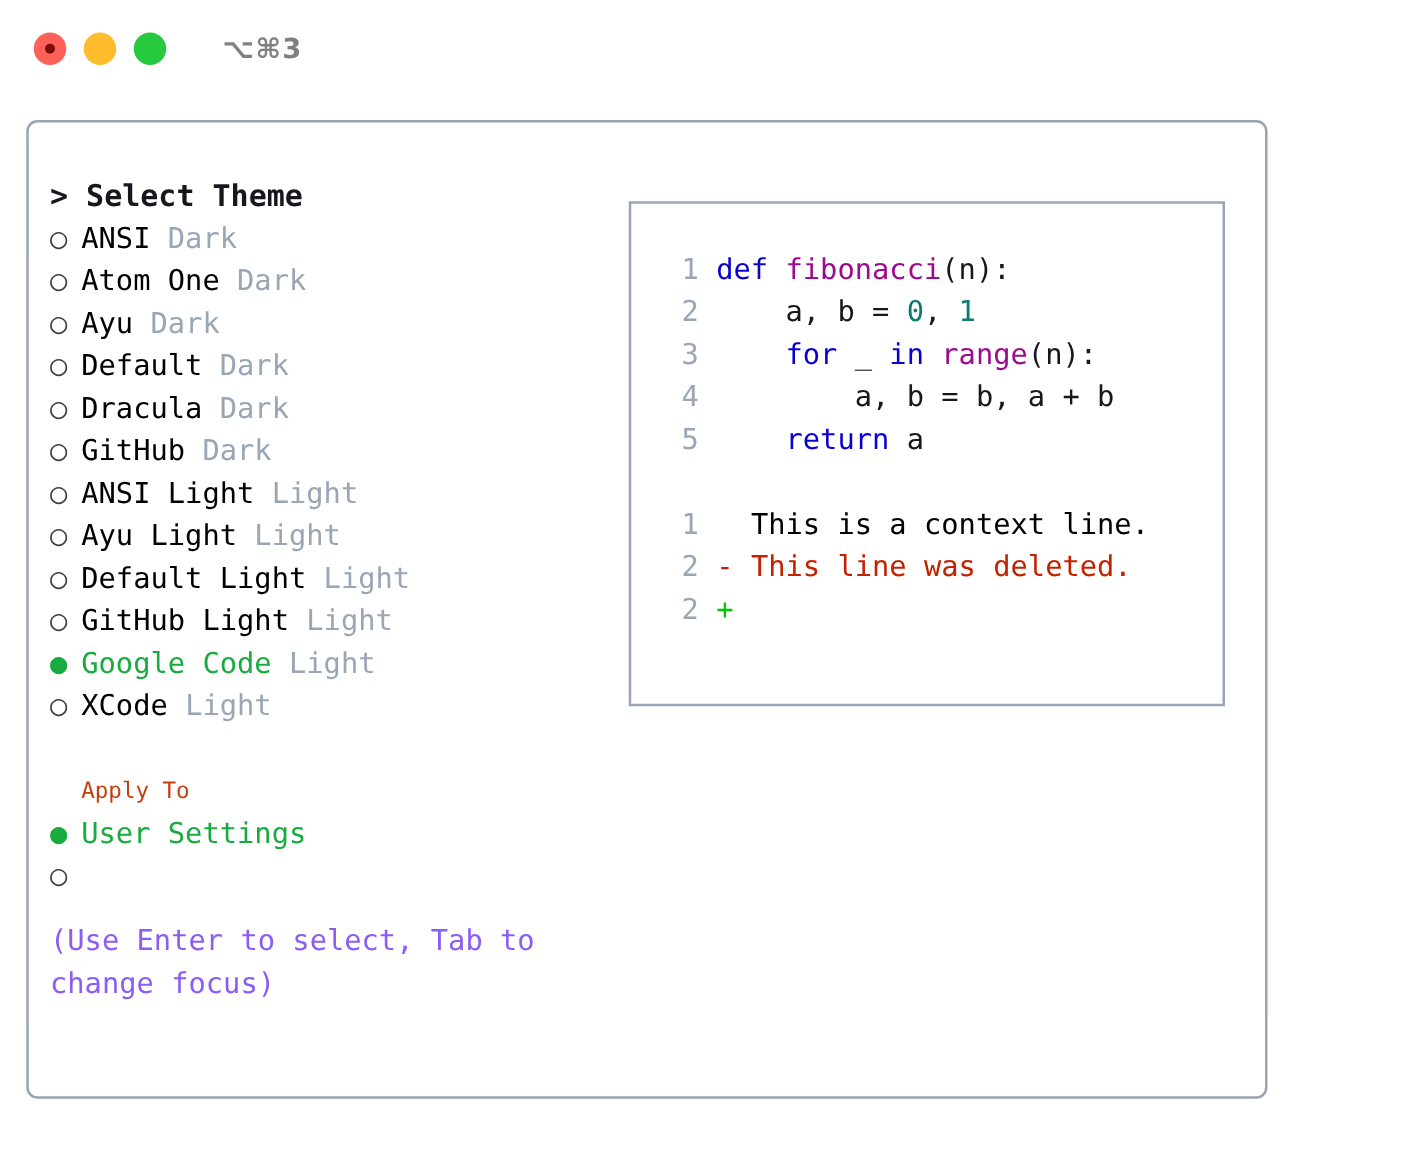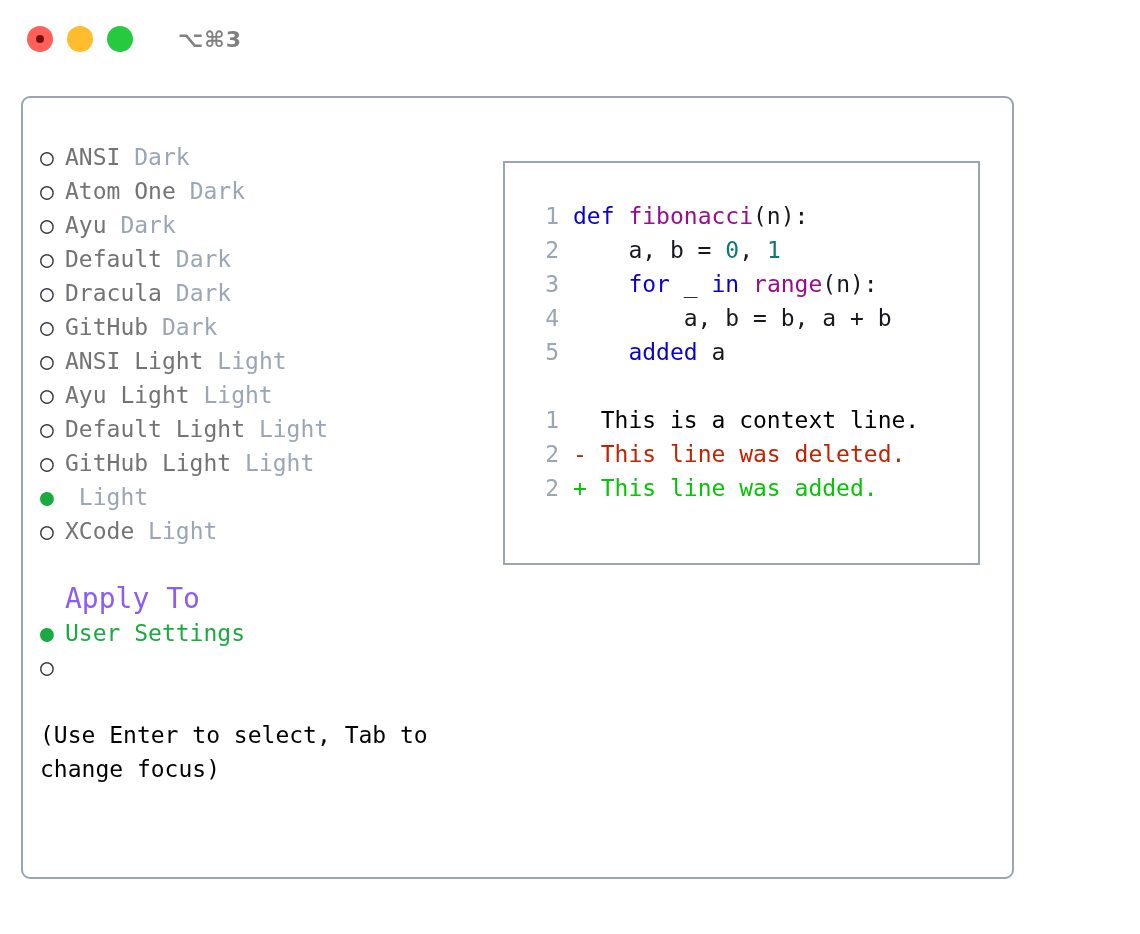--- a/index.html
+++ b/index.html
@@ -71,35 +71,35 @@
     display: flex; align-items: baseline;
     line-height: 34px;
     font-size: 23px;
     white-space: pre;
   }
   .bullet {
     width: 25px; flex: 0 0 25px;
     font-size: 23px; color: #3b3f46;
   }
   .bullet.sel { color: #19ab3f; }
-  .item-name { color: #737373; }
+  .item-name { color: #000000; }
   .item.selected .item-name { color: #19ab3f; }
   .item-variant { color: #9aa5b5; }
   .item.selected .item-variant { color: #9aa5b5; }
 
   .group-gap { height: 34px; }
   .section-title {
-    font-size: 28px; color: #8b5cf6;
+    font-size: 18px; color: #c2410c;
     line-height: 34px; padding-left: 25px; white-space: pre;
   }
 
   .hint {
-    margin-top: 34px;
+    margin-top: 18px;
     font-size: 23px;
-    color: #000000;
+    color: #8b5cf6;
     line-height: 34px;
     width: 400px;
     white-space: pre-wrap;
   }
 
   
   .preview-title {
     font-size: 23px; color: #16181d;
     line-height: 34px; white-space: pre;
   }
@@ -143,33 +143,34 @@
       <span class="dot green"></span>
     </div>
     <div class="shortcut">⌥⌘3</div>
   </div>
 
   <div class="dialog">
     <div class="columns">
 
       <div class="col-left">
 
+        <div class="list-header">&gt; Select Theme</div>
 
         <div id="theme-list">
             <div class="item"><span class="bullet">○</span><span class="item-name">ANSI</span><span> </span><span class="item-variant">Dark</span></div>
             <div class="item"><span class="bullet">○</span><span class="item-name">Atom One</span><span> </span><span class="item-variant">Dark</span></div>
             <div class="item"><span class="bullet">○</span><span class="item-name">Ayu</span><span> </span><span class="item-variant">Dark</span></div>
             <div class="item"><span class="bullet">○</span><span class="item-name">Default</span><span> </span><span class="item-variant">Dark</span></div>
             <div class="item"><span class="bullet">○</span><span class="item-name">Dracula</span><span> </span><span class="item-variant">Dark</span></div>
             <div class="item"><span class="bullet">○</span><span class="item-name">GitHub</span><span> </span><span class="item-variant">Dark</span></div>
             <div class="item"><span class="bullet">○</span><span class="item-name">ANSI Light</span><span> </span><span class="item-variant">Light</span></div>
             <div class="item"><span class="bullet">○</span><span class="item-name">Ayu Light</span><span> </span><span class="item-variant">Light</span></div>
             <div class="item"><span class="bullet">○</span><span class="item-name">Default Light</span><span> </span><span class="item-variant">Light</span></div>
             <div class="item"><span class="bullet">○</span><span class="item-name">GitHub Light</span><span> </span><span class="item-variant">Light</span></div>
-            <div class="item selected"><span class="bullet sel">●</span><span> </span><span class="item-variant">Light</span></div>
+            <div class="item selected"><span class="bullet sel">●</span><span class="item-name">Google Code</span><span> </span><span class="item-variant">Light</span></div>
             <div class="item"><span class="bullet">○</span><span class="item-name">XCode</span><span> </span><span class="item-variant">Light</span></div>
           </div>
 
         <div class="group-gap"></div>
 
         <div class="section-title">Apply To</div>
 
         <div id="apply-list">
             <div class="item selected"><span class="bullet sel">●</span><span class="item-name">User Settings</span></div>
             <div class="item"><span class="bullet">○</span></div>
@@ -179,26 +180,26 @@
       </div>
 
       <div class="col-right">
 
         <div class="preview-box">
           <div id="code-block">
               <div class="code-line"><span class="ln">1</span><span class="tok-kw">def </span><span class="tok-fn">fibonacci</span><span class="tok-pl">(n):</span></div>
               <div class="code-line"><span class="ln">2</span><span class="tok-pl">    a, b = </span><span class="tok-num">0</span><span class="tok-pl">, </span><span class="tok-num">1</span></div>
               <div class="code-line"><span class="ln">3</span><span class="tok-pl">    </span><span class="tok-kw">for</span><span class="tok-pl"> _ </span><span class="tok-kw">in</span><span class="tok-pl"> </span><span class="tok-fn">range</span><span class="tok-pl">(n):</span></div>
               <div class="code-line"><span class="ln">4</span><span class="tok-pl">        a, b = b, a + b</span></div>
-              <div class="code-line"><span class="ln">5</span><span class="tok-pl">    </span><span class="tok-kw">added</span><span class="tok-pl"> a</span></div>
+              <div class="code-line"><span class="ln">5</span><span class="tok-pl">    </span><span class="tok-kw">return</span><span class="tok-pl"> a</span></div>
             </div>
           <div class="blank-line"></div>
           <div id="diff-block">
               <div class="code-line"><span class="ln">1</span><span class="d-ctx">  </span><span class="d-ctx">This is a context line.</span></div>
               <div class="code-line"><span class="ln">2</span><span class="d-del">- </span><span class="d-del">This line was deleted.</span></div>
-              <div class="code-line"><span class="ln">2</span><span class="d-add">+ </span><span class="d-add">This line was added.</span></div>
+              <div class="code-line"><span class="ln">2</span><span class="d-add">+ </span></div>
             </div>
         </div>
       </div>
 
     </div>
   </div>
 </div>
 
 </body></html>

